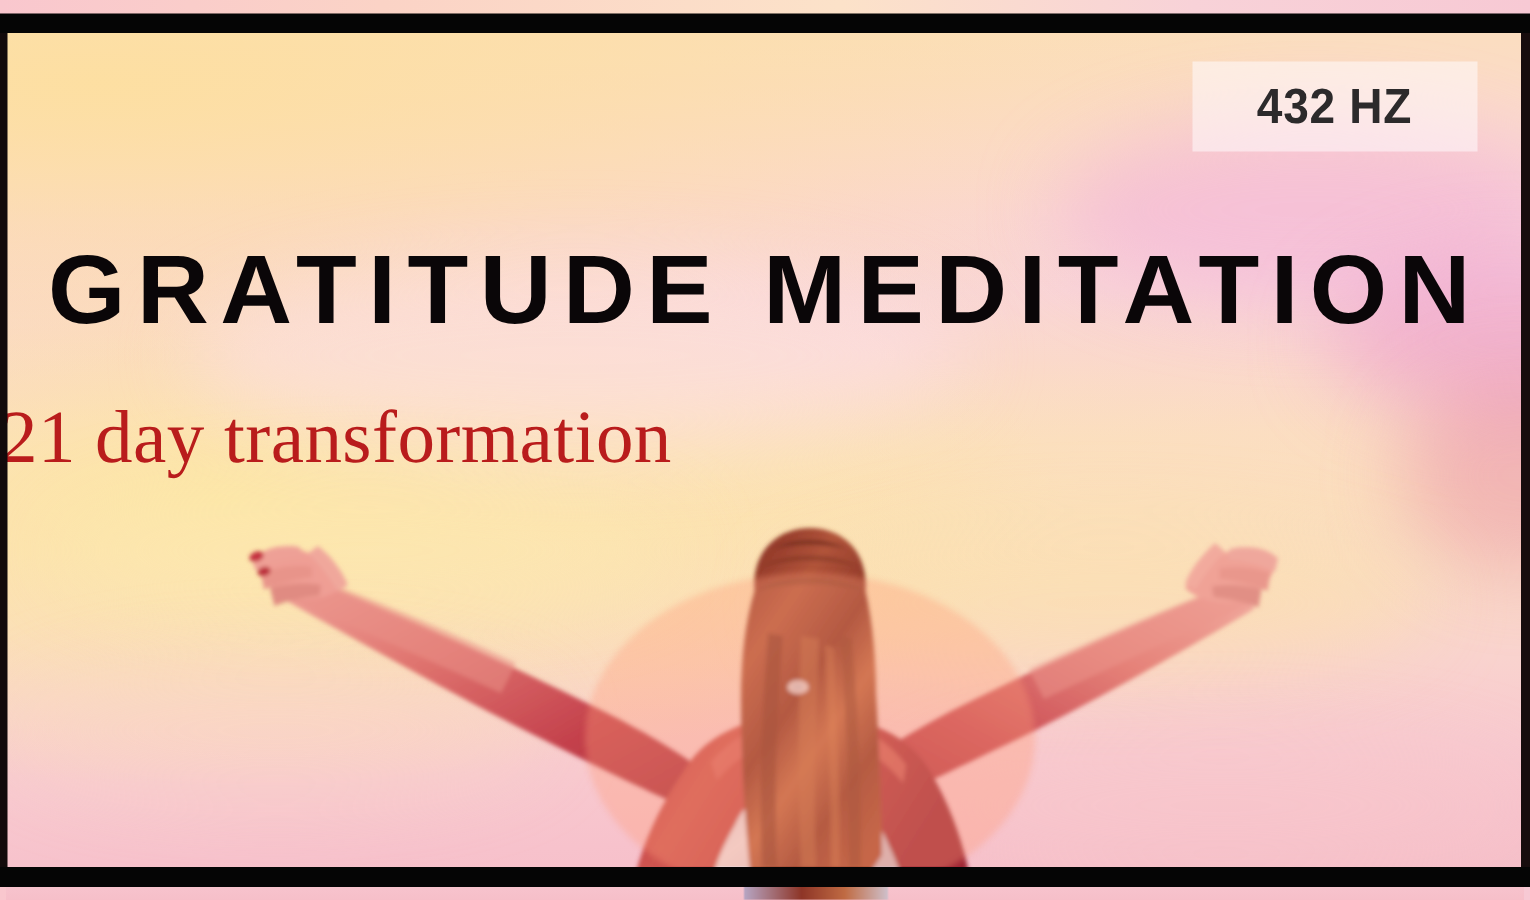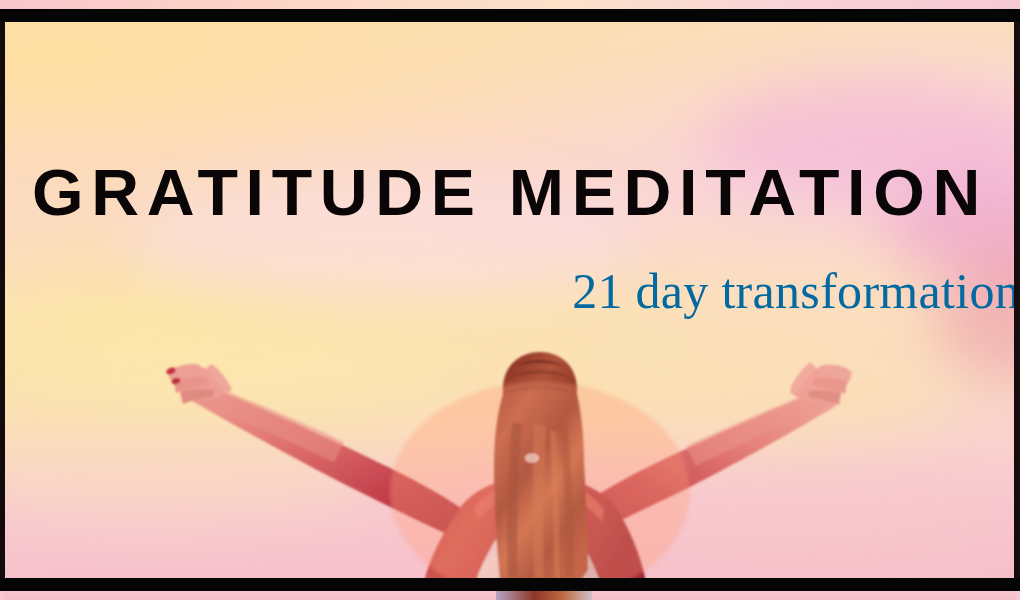--- a/index.html
+++ b/index.html
@@ -71,26 +71,26 @@
     font-size:65px;
     letter-spacing:7.5px;
     color:#0a0608;
     white-space:nowrap;
     z-index:30;
     line-height:1;
     transform:scaleX(1.02);
   }
   .subtitle{
     position:absolute;left:0;top:266px;width:1020px;
-    text-align:right;
+    text-align:left;
     font-family:"Liberation Serif",serif;
     font-weight:normal;
     font-size:50px;
     letter-spacing:.3px;
-    color:#0369a1;
+    color:#b91c1c;
     white-space:nowrap;
     z-index:30;
     line-height:1;
   }
 
   
   .badge{
     position:absolute;left:795px;top:41px;width:190px;height:60px;
     background:rgba(255,252,253,.55);
     z-index:32;
@@ -247,14 +247,17 @@
 
   <div class="edge-l"></div>
   <div class="edge-r"></div>
 
   <div class="bar top"></div>
   <div class="bar bottom"></div>
 
   <div class="title">GRATITUDE MEDITATION</div>
   <div class="subtitle">21 day transformation</div>
 
+  <div class="badge">
+    <span>432 HZ</span>
+  </div>
 
 </div>
 
 </body></html>

